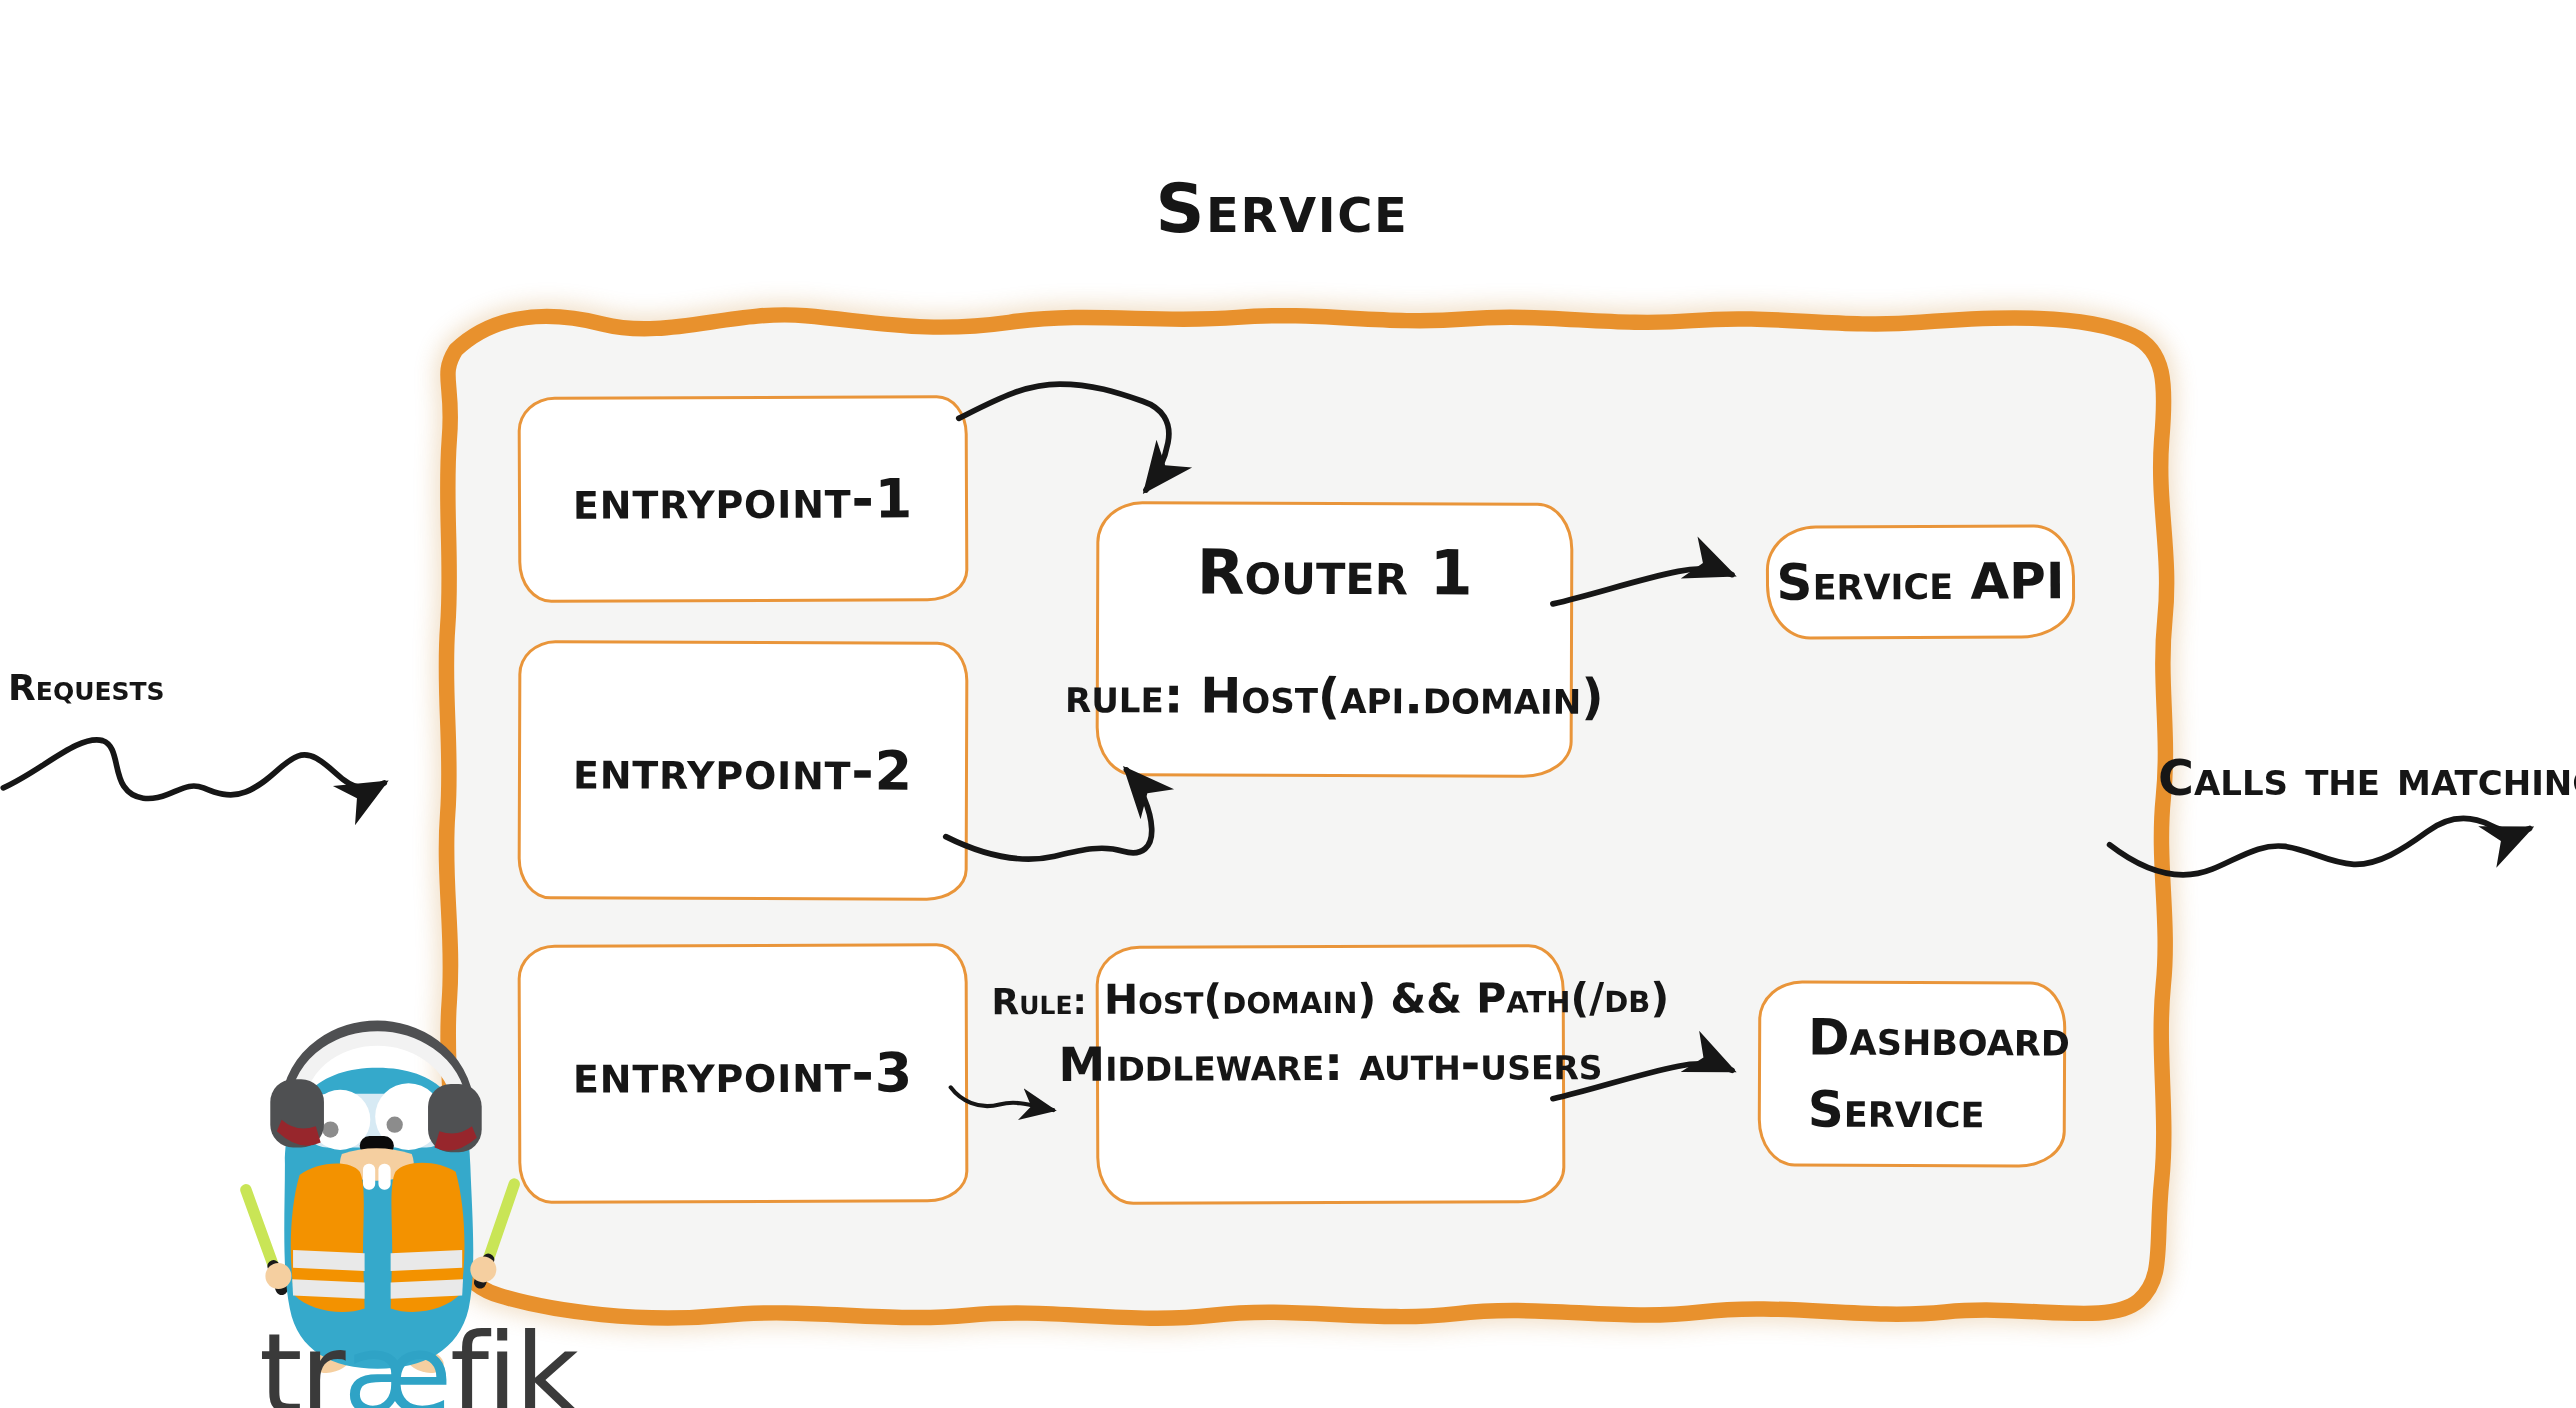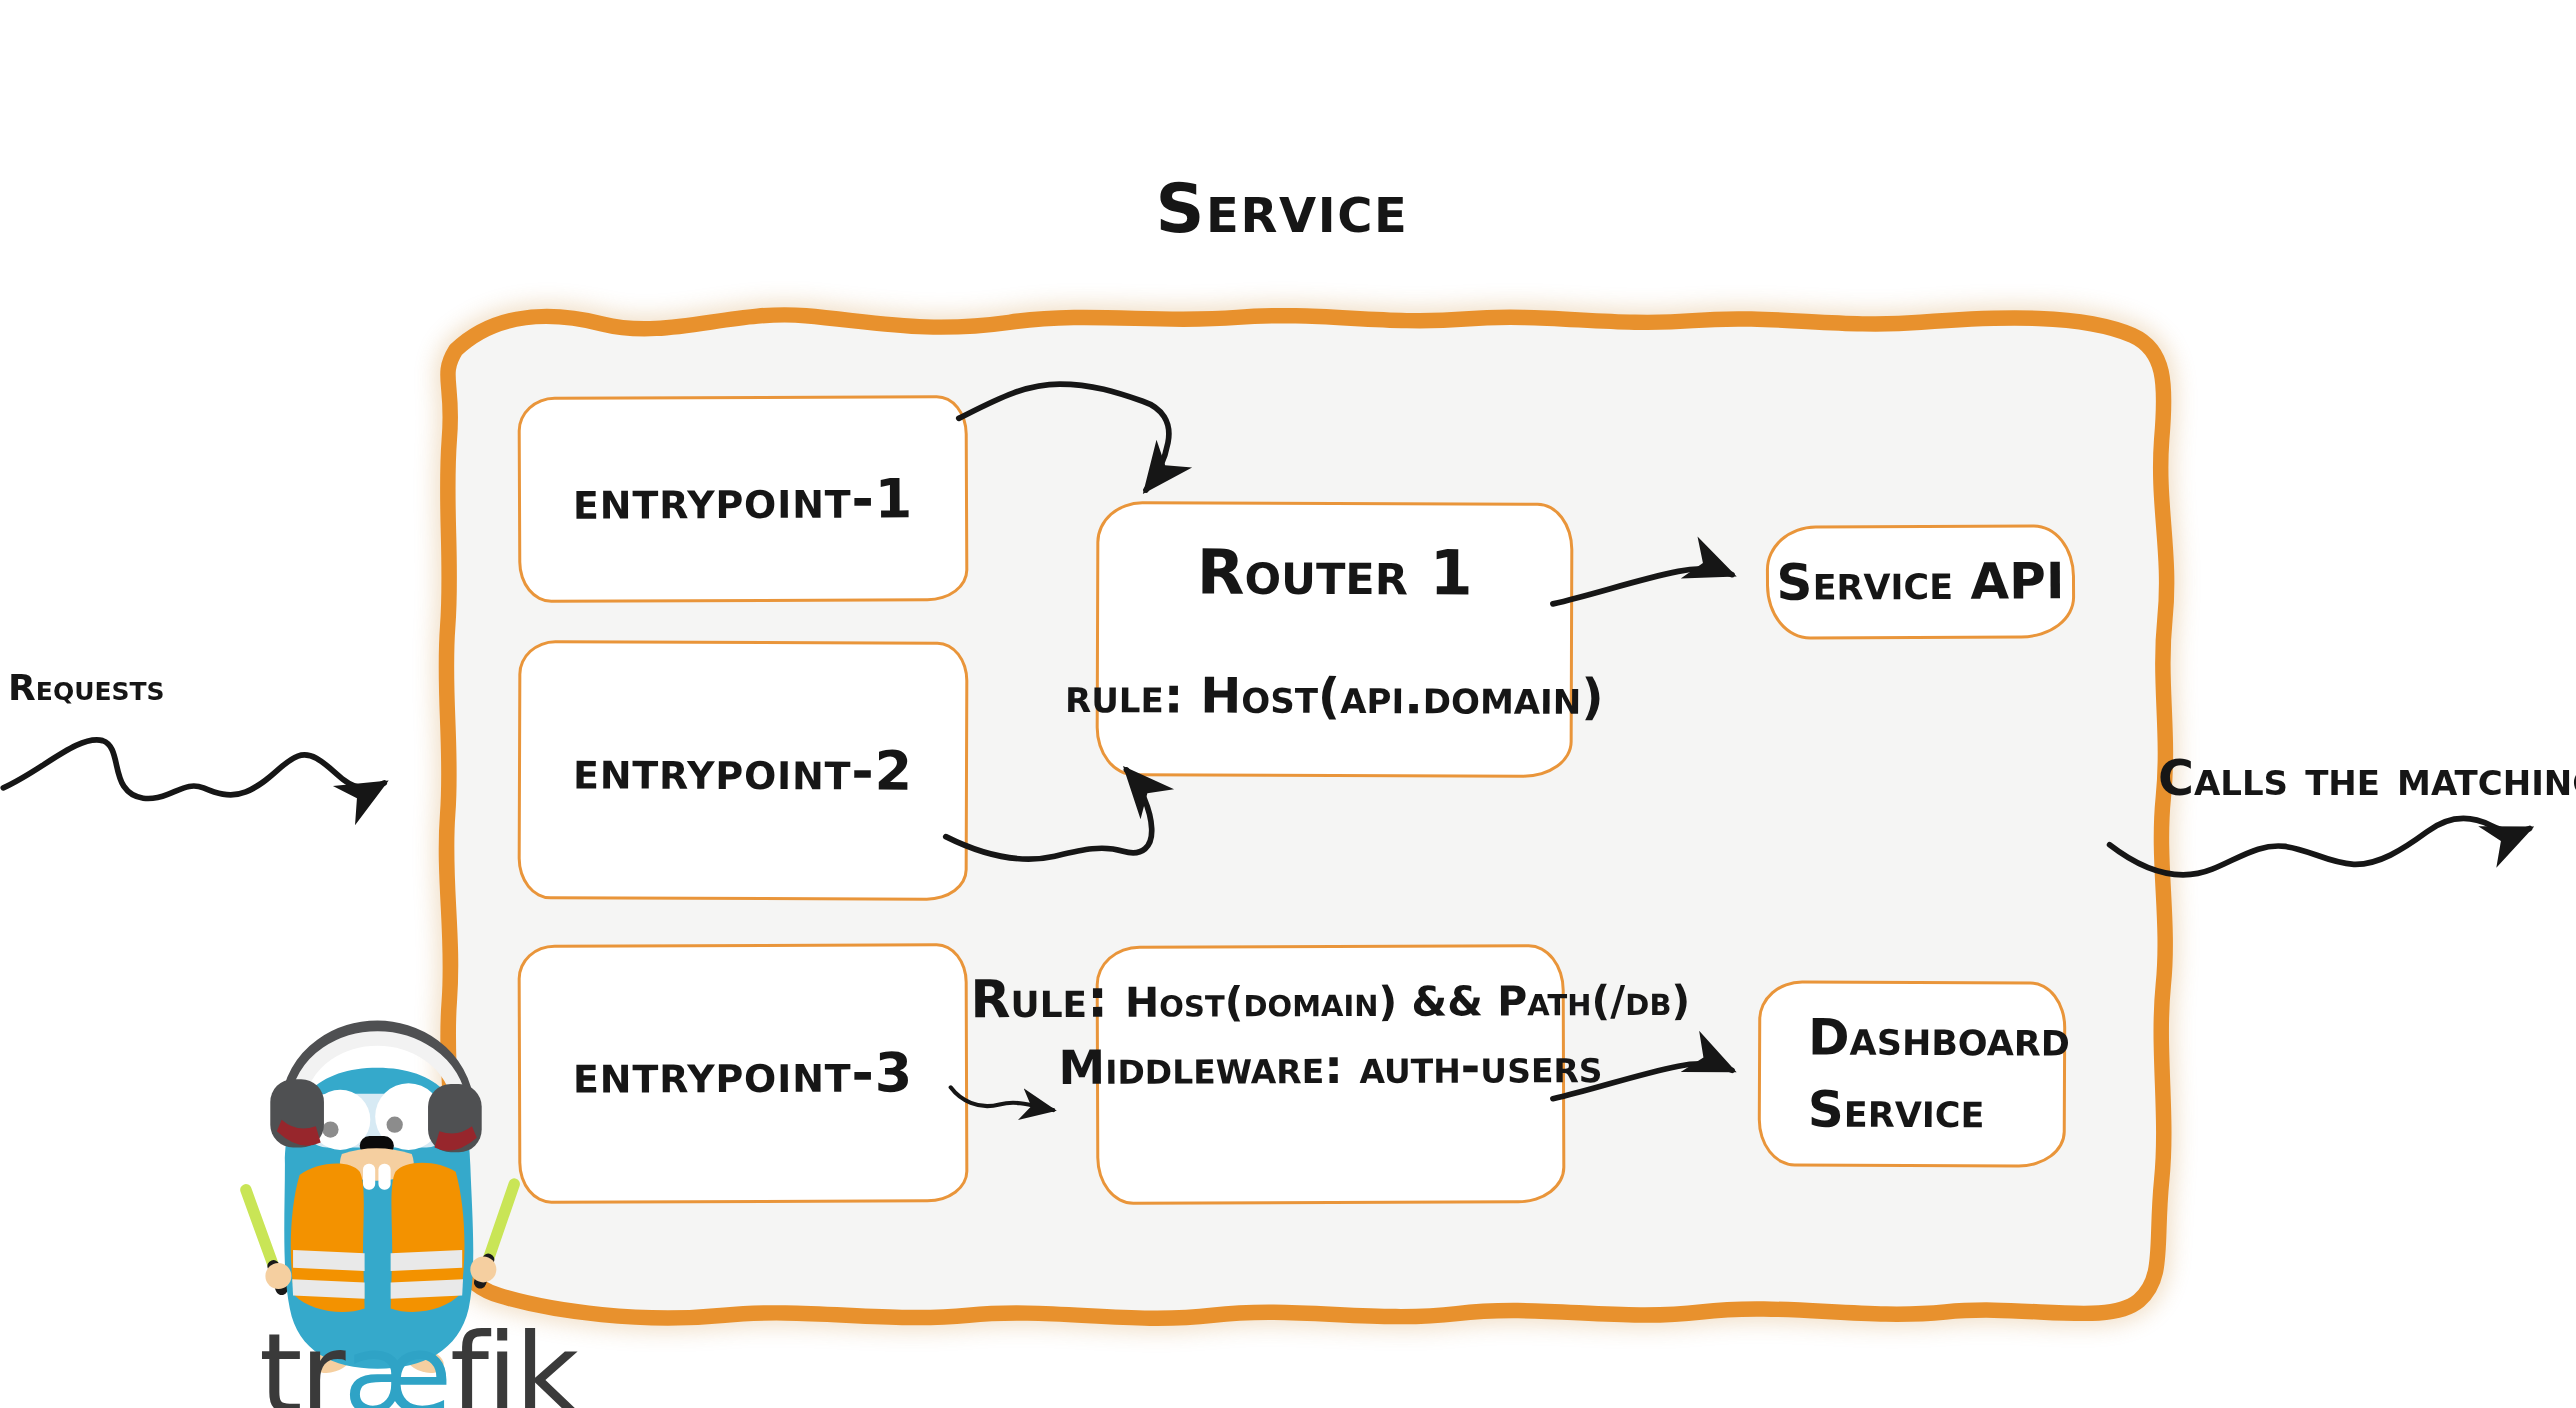--- a/index.html
+++ b/index.html
@@ -29,21 +29,21 @@
     z-index:2;text-align:center;
   }
   .ep{border-radius:37px 31px 41px 33px / 34px 39px 31px 41px;}
   .title{
     position:absolute;z-index:1;font-weight:600;font-size:68px;letter-spacing:1.6px;text-align:center;
   }
   .outer-label{position:absolute;z-index:1;font-weight:600;white-space:nowrap;}
   .ep-label{font-weight:600;font-size:54px;letter-spacing:0.8px;}
   .router-title{font-weight:600;font-size:62px;}
   .router-rule{font-weight:600;font-size:49px;white-space:nowrap;}
-  .rule-big{font-size:52px;}
+  .rule-big{font-size:36px;}
   .rule-small{font-size:41px;}
   .mw-line{font-weight:600;font-size:47px;white-space:nowrap;}
   .svc-label{font-weight:600;font-size:50px;line-height:1.45;}
   #wordmark{
     position:absolute;left:259px;top:1309px;z-index:6;font-size:111px;font-weight:500;
     letter-spacing:-2.4px;color:var(--logo-gray);z-index:6;
   }
   #wordmark .ae{color:var(--logo-teal);}
   #gopher{position:absolute;left:228px;top:1009px;width:309px;height:407px;z-index:5;}
 </style>

